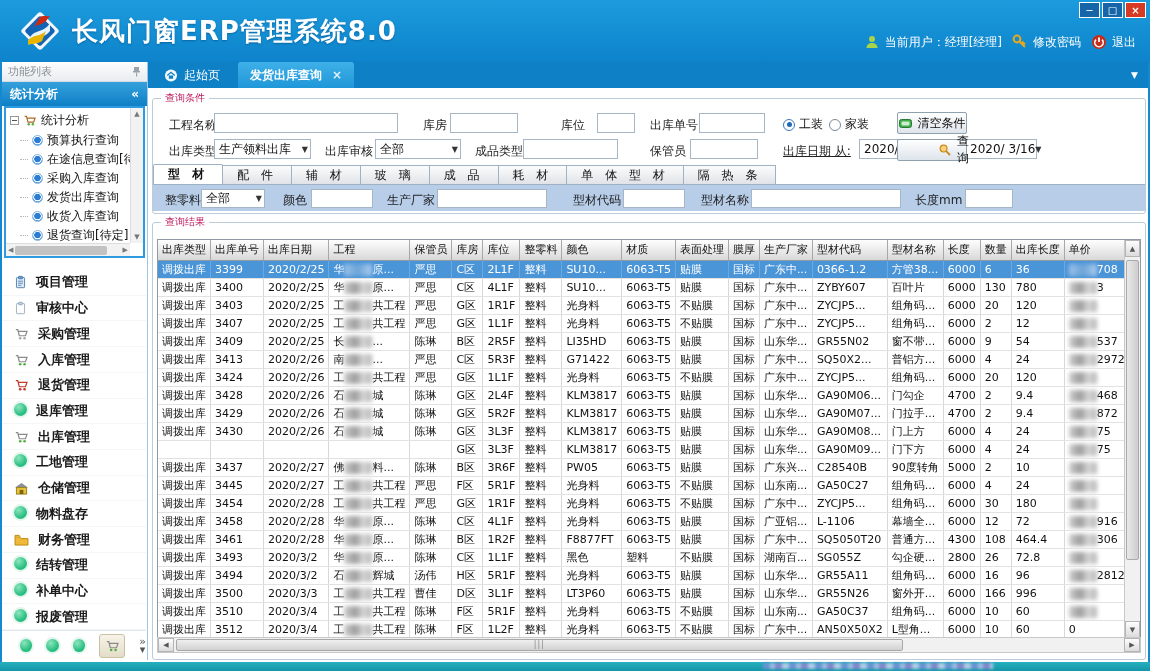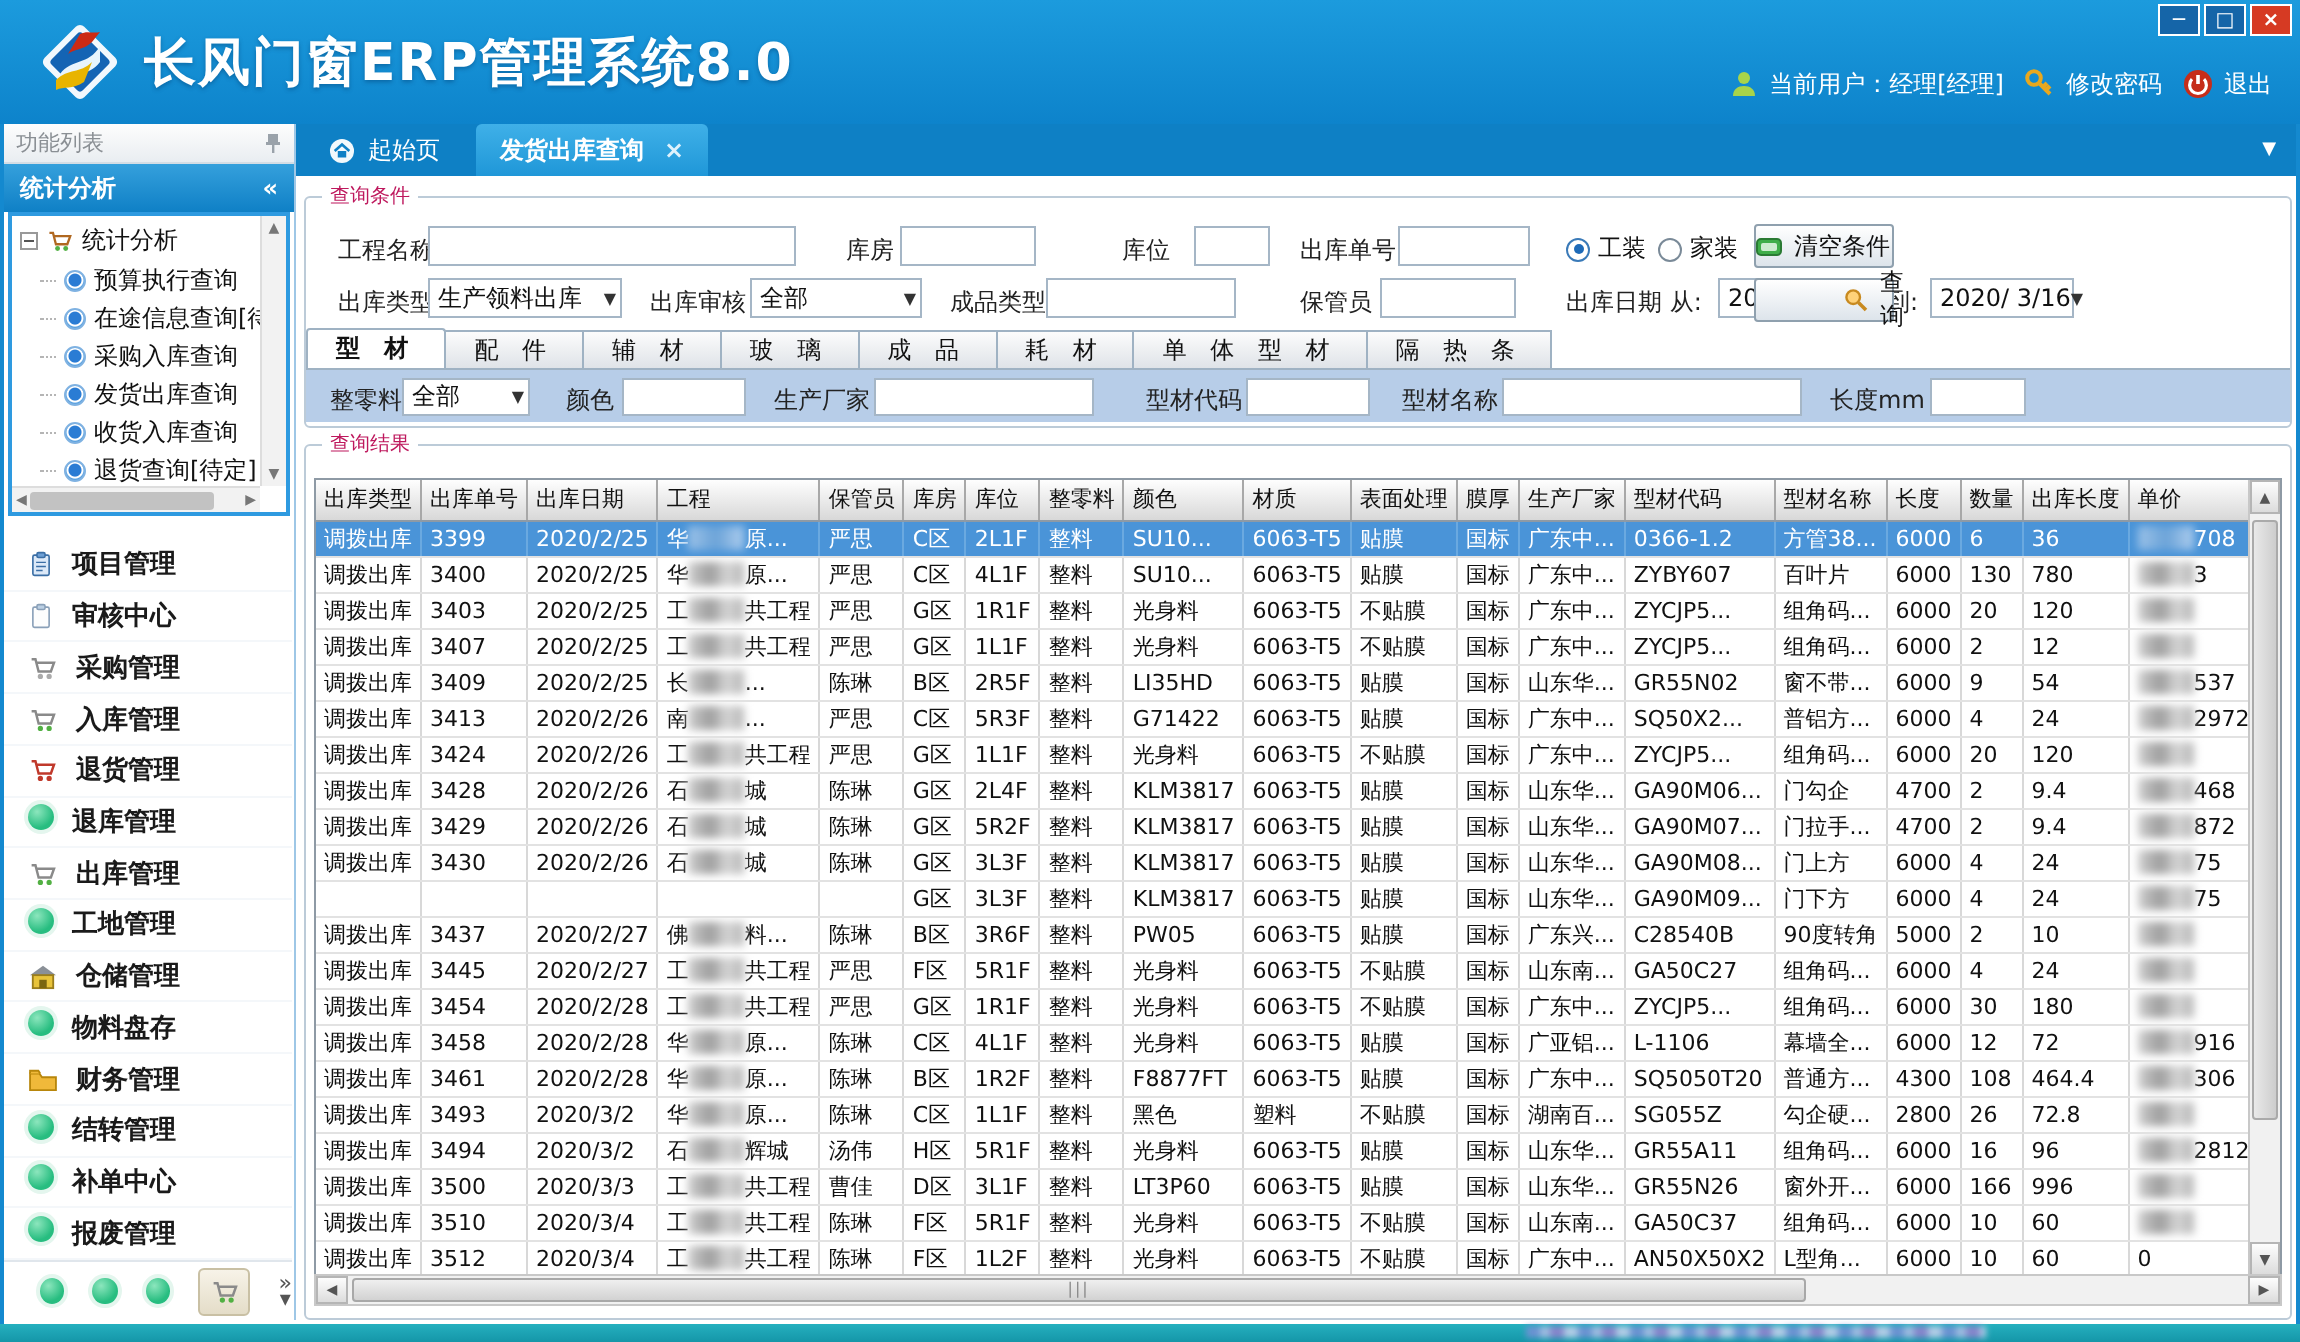--- a/index.html
+++ b/index.html
@@ -68,22 +68,22 @@
   .inp { position:absolute; height:20px; border:1px solid #a5b6c6; background:#fff; font-size:12px; padding:0 3px;
     font-family:inherit; }
   .combo { position:absolute; height:20px; border:1px solid #a5b6c6; background:#fff; font-size:12px;
     display:flex; align-items:center; justify-content:space-between; padding:0 2px 0 4px; cursor:pointer; white-space:nowrap; }
   .combo .car { font-size:8px; color:#333; }
   .radio { position:absolute; display:flex; align-items:center; gap:4px; font-size:12px; cursor:pointer;justify-content:center; }
   .rdot { width:12px; height:12px; border-radius:50%; border:1px solid #7a8a98; background:#fff; position:relative; }
   .rdot.on { border-color:#3a7ab8; }
   .rdot.on::after { content:""; position:absolute; left:2.5px; top:2.5px; width:5px; height:5px; border-radius:50%; background:#1d6ab8; }
   .btn { position:absolute; width:66px; height:22px; border:1px solid #8fa0ae; border-radius:2px;
-    background:linear-gradient(#ffffff,#dde4eb); font-size:12px; display:flex; align-items:center; 
-    gap:6px; cursor:pointer; }
+    background:linear-gradient(#ffffff,#dde4eb); font-size:12px; display:flex; align-items:center; justify-content:center;
+    gap:6px; cursor:pointer;margin-left:20px; }
   
   .subtabs { position:absolute; left:0; top:66px; right:0; height:20px; display:flex; align-items:flex-end; border-bottom:1px solid #9fb2c3; }
   .subtab { height:19px; padding:0 14px; display:flex; align-items:center; font-size:12px; letter-spacing:4px;
     background:linear-gradient(#fcfcfc,#dfe3e8); border:1px solid #9fb2c3; border-bottom:none; margin-right:-1px; cursor:pointer; }
   .subtab.active { background:#fff; height:20px; font-weight:bold; border-radius:2px 2px 0 0; position:relative; z-index:2; }
   .filterbar { position:absolute; left:0; right:0; top:86px; bottom:2px; background:#b7cde8; }
   .filterbar .lbl { top:7px; }
   .filterbar .inp, .filterbar .combo { top:4px; height:19px; }
   
   #tablewrap { position:absolute; left:4px; top:16px; right:4px; height:400px; border:1px solid #8e9aa5; overflow:hidden; background:#fff; }
@@ -414,21 +414,21 @@
   </div>
   <div class="lbl" style="left:172px; top:44px;">出库审核</div>
   <div class="combo" style="left:222px; top:40px; width:86px;">
     <span>全部</span>
       <span class="car">▼</span>
   </div>
   <div class="lbl" style="left:322px; top:44px;">成品类型</div>
   <input class="inp" style="left: 370px; top: 40px; width: 95px;">
   <div class="lbl" style="left:497px; top:44px;">保管员</div>
   <input class="inp" style="left: 537px; top: 40px; width: 68px;">
-  <div class="lbl" style="left:630px; top:44px;">出库日期 从:</div>
+  <div class="lbl" style="left:630px; top:44px;text-decoration:underline;">出库日期 从:</div>
   <div class="combo" style="left:706px; top:40px; width:72px;">
     <span>2020/ 2/16</span>
       <span class="car">▼</span>
   </div>
   <div class="lbl" style="left:790px; top:44px;">到:</div>
   <div class="combo" style="left:812px; top:40px; width:72px;">
     <span>2020/ 3/16</span>
       <span class="car">▼</span>
   </div>
 

